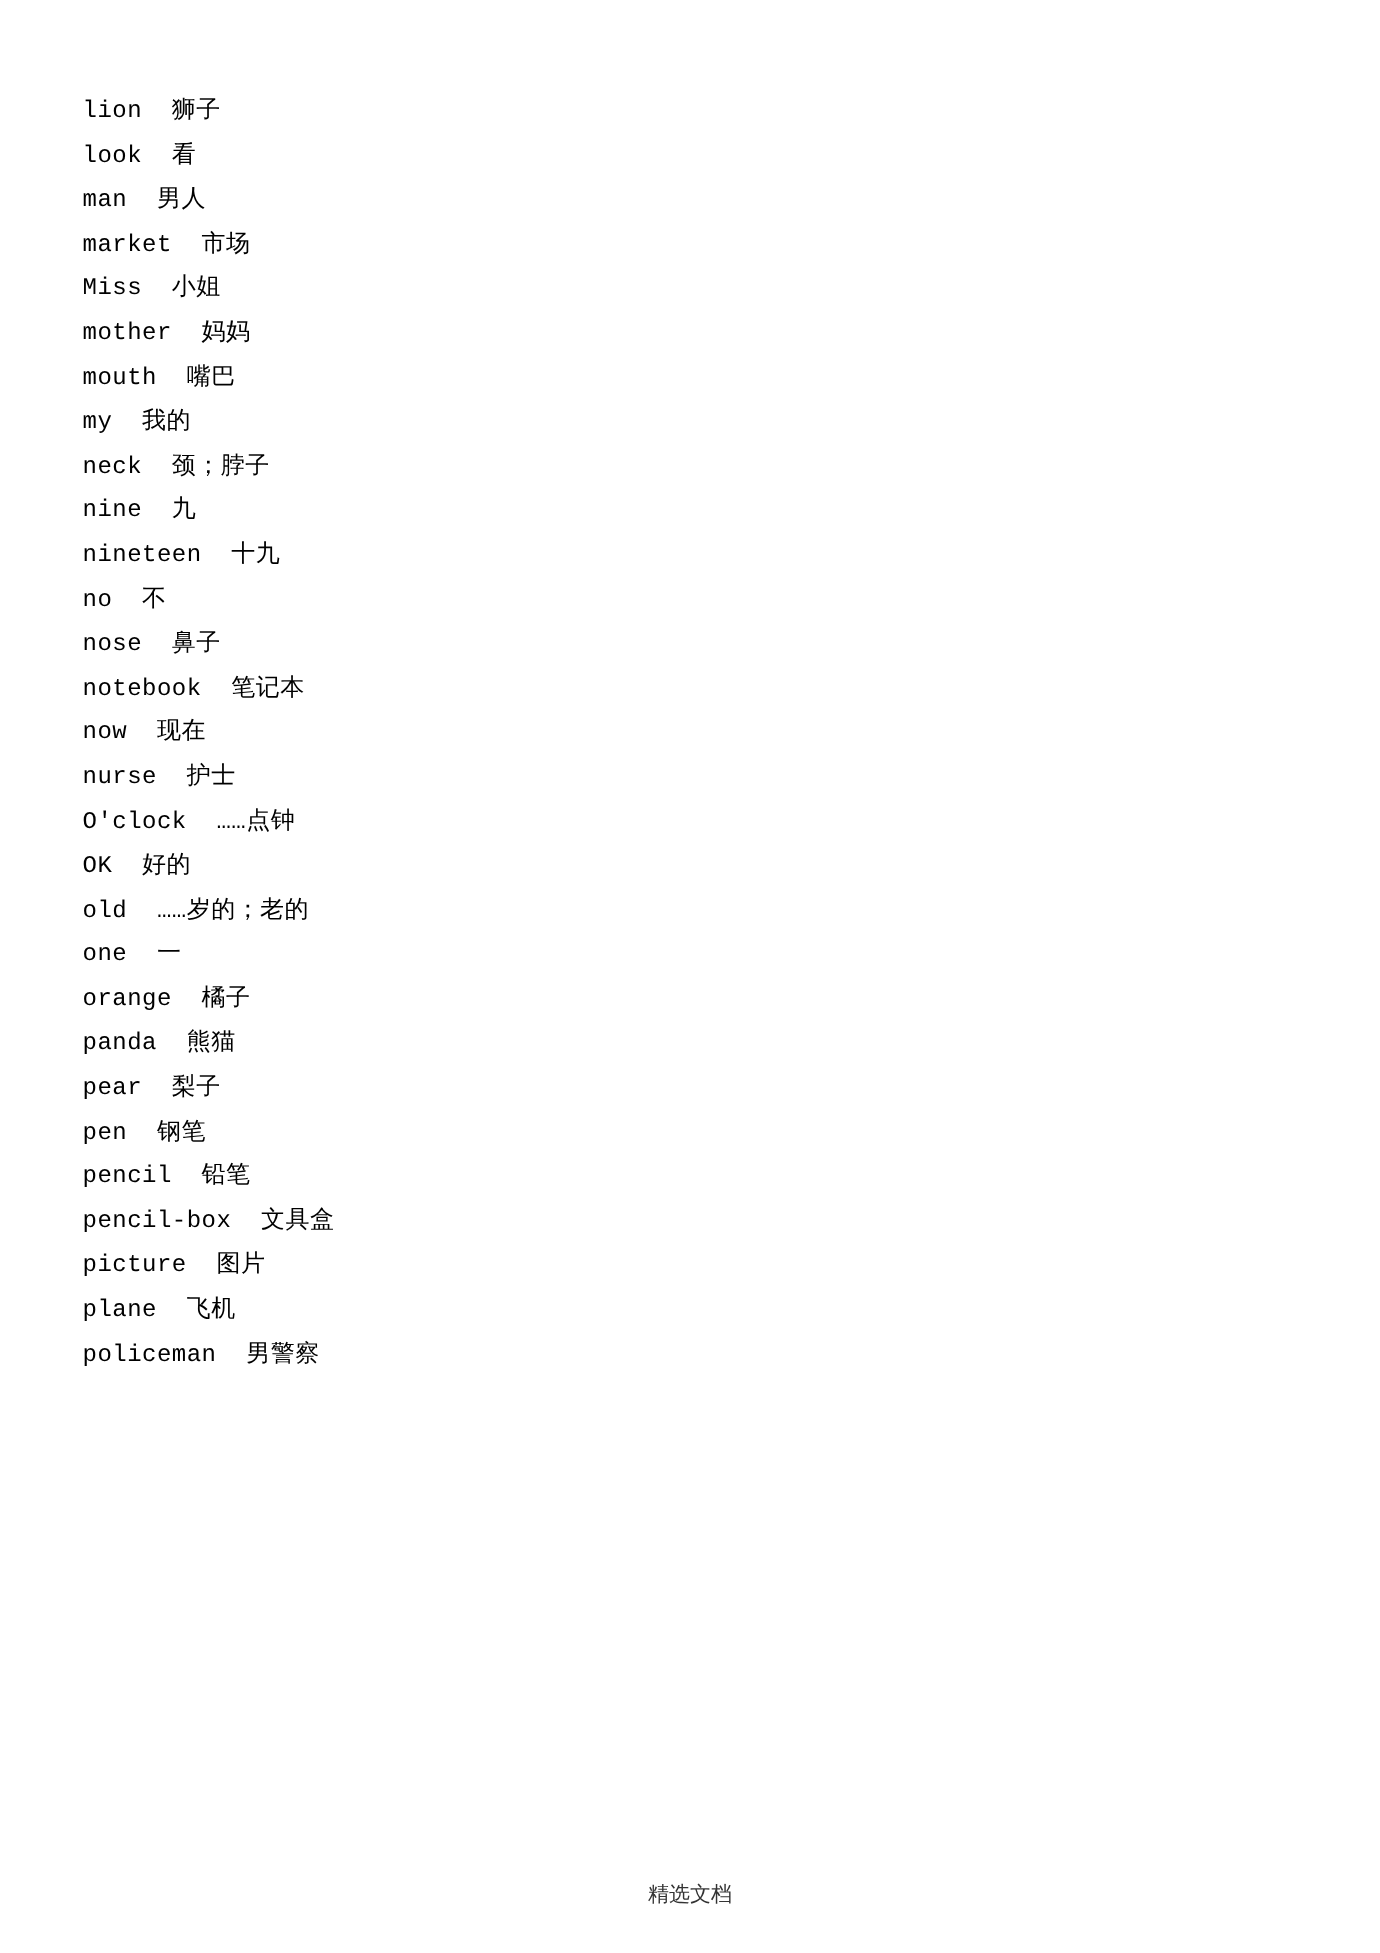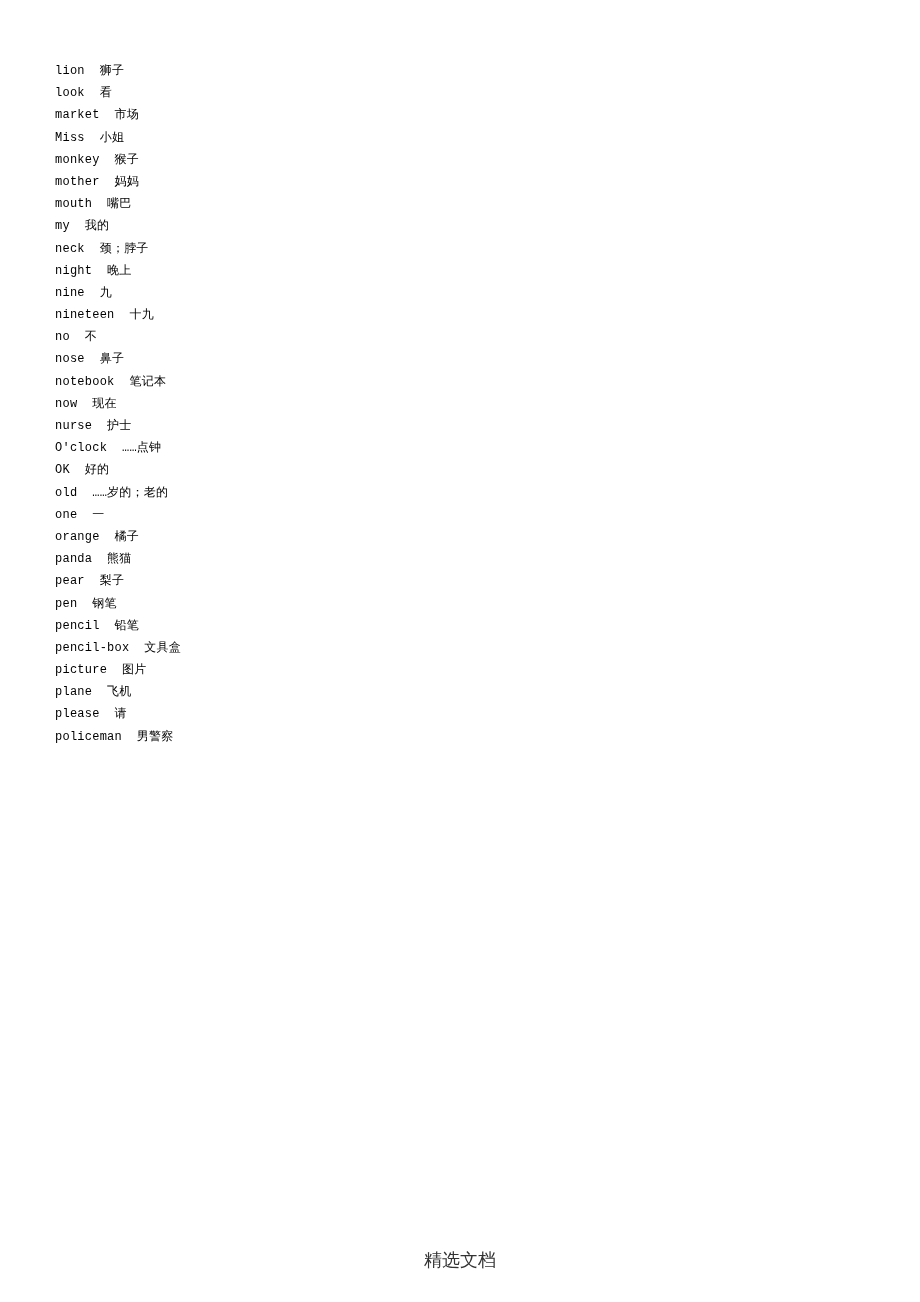--- a/index.html
+++ b/index.html
@@ -21,66 +21,64 @@
     .page-content {
       padding: 60px 55px 60px 55px;
     }
 
     .word-list {
       list-style: none;
       line-height: 1.85;
     }
 
     .word-list li {
-      font-size: 12px;
+      font-size: 16px;
       letter-spacing: 0.02em;
     }
 
     .footer {
       position: absolute;
       bottom: 30px;
       left: 50%;
       transform: translateX(-50%);
-      font-size: 18px;
+      font-size: 14px;
       color: #333;
       white-space: nowrap;
     }
   </style>
 </head>
 <body>
 
 <div class="page-content">
   <ul class="word-list" id="word-list-container">
   <li>lion&nbsp;&nbsp;狮子</li>
       <li>look&nbsp;&nbsp;看</li>
+      <li>man&nbsp;&nbsp;男人</li>
       <li>market&nbsp;&nbsp;市场</li>
       <li>Miss&nbsp;&nbsp;小姐</li>
-      <li>monkey&nbsp;&nbsp;猴子</li>
       <li>mother&nbsp;&nbsp;妈妈</li>
       <li>mouth&nbsp;&nbsp;嘴巴</li>
       <li>my&nbsp;&nbsp;我的</li>
       <li>neck&nbsp;&nbsp;颈；脖子</li>
-      <li>night&nbsp;&nbsp;晚上</li>
       <li>nine&nbsp;&nbsp;九</li>
       <li>nineteen&nbsp;&nbsp;十九</li>
       <li>no&nbsp;&nbsp;不</li>
       <li>nose&nbsp;&nbsp;鼻子</li>
       <li>notebook&nbsp;&nbsp;笔记本</li>
       <li>now&nbsp;&nbsp;现在</li>
       <li>nurse&nbsp;&nbsp;护士</li>
       <li>O'clock&nbsp;&nbsp;……点钟</li>
       <li>OK&nbsp;&nbsp;好的</li>
       <li>old&nbsp;&nbsp;……岁的；老的</li>
       <li>one&nbsp;&nbsp;一</li>
       <li>orange&nbsp;&nbsp;橘子</li>
       <li>panda&nbsp;&nbsp;熊猫</li>
       <li>pear&nbsp;&nbsp;梨子</li>
       <li>pen&nbsp;&nbsp;钢笔</li>
       <li>pencil&nbsp;&nbsp;铅笔</li>
       <li>pencil-box&nbsp;&nbsp;文具盒</li>
       <li>picture&nbsp;&nbsp;图片</li>
       <li>plane&nbsp;&nbsp;飞机</li>
-      <li>please&nbsp;&nbsp;请</li>
       <li>policeman&nbsp;&nbsp;男警察</li>
     </ul>
 </div>
 
 <div class="footer">精选文档</div>
 
 </body></html>

